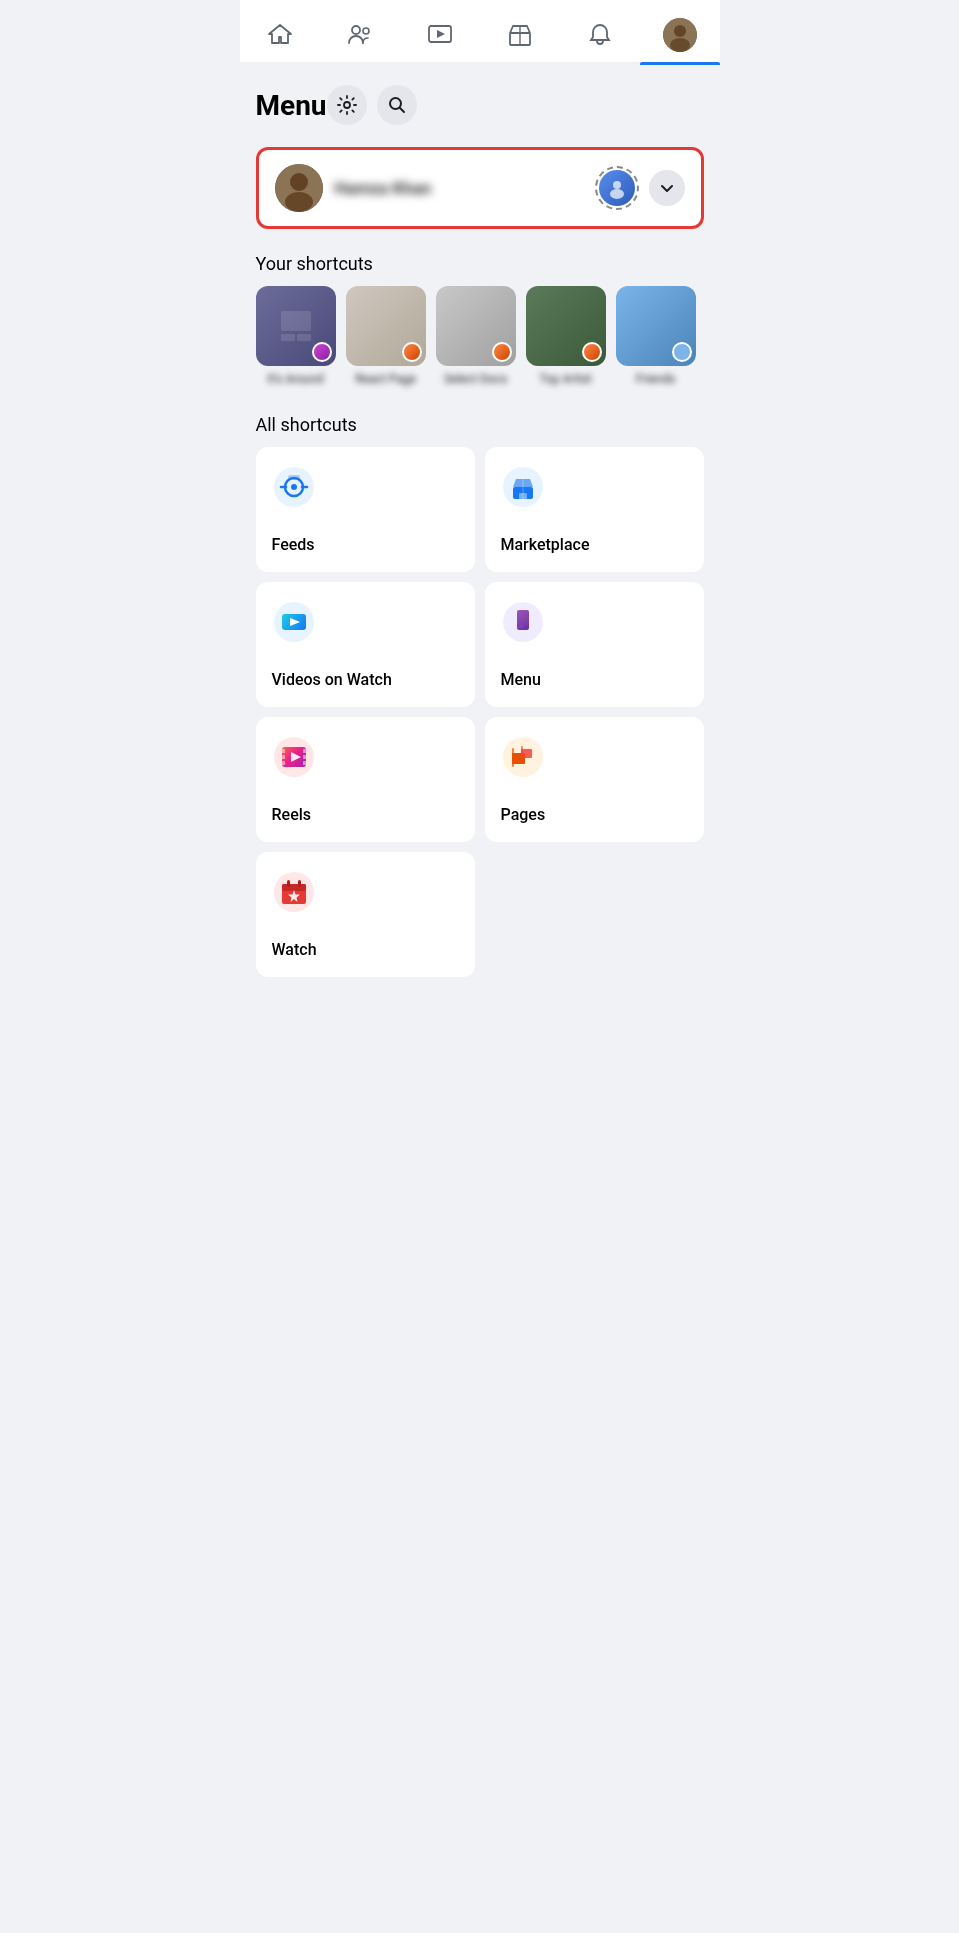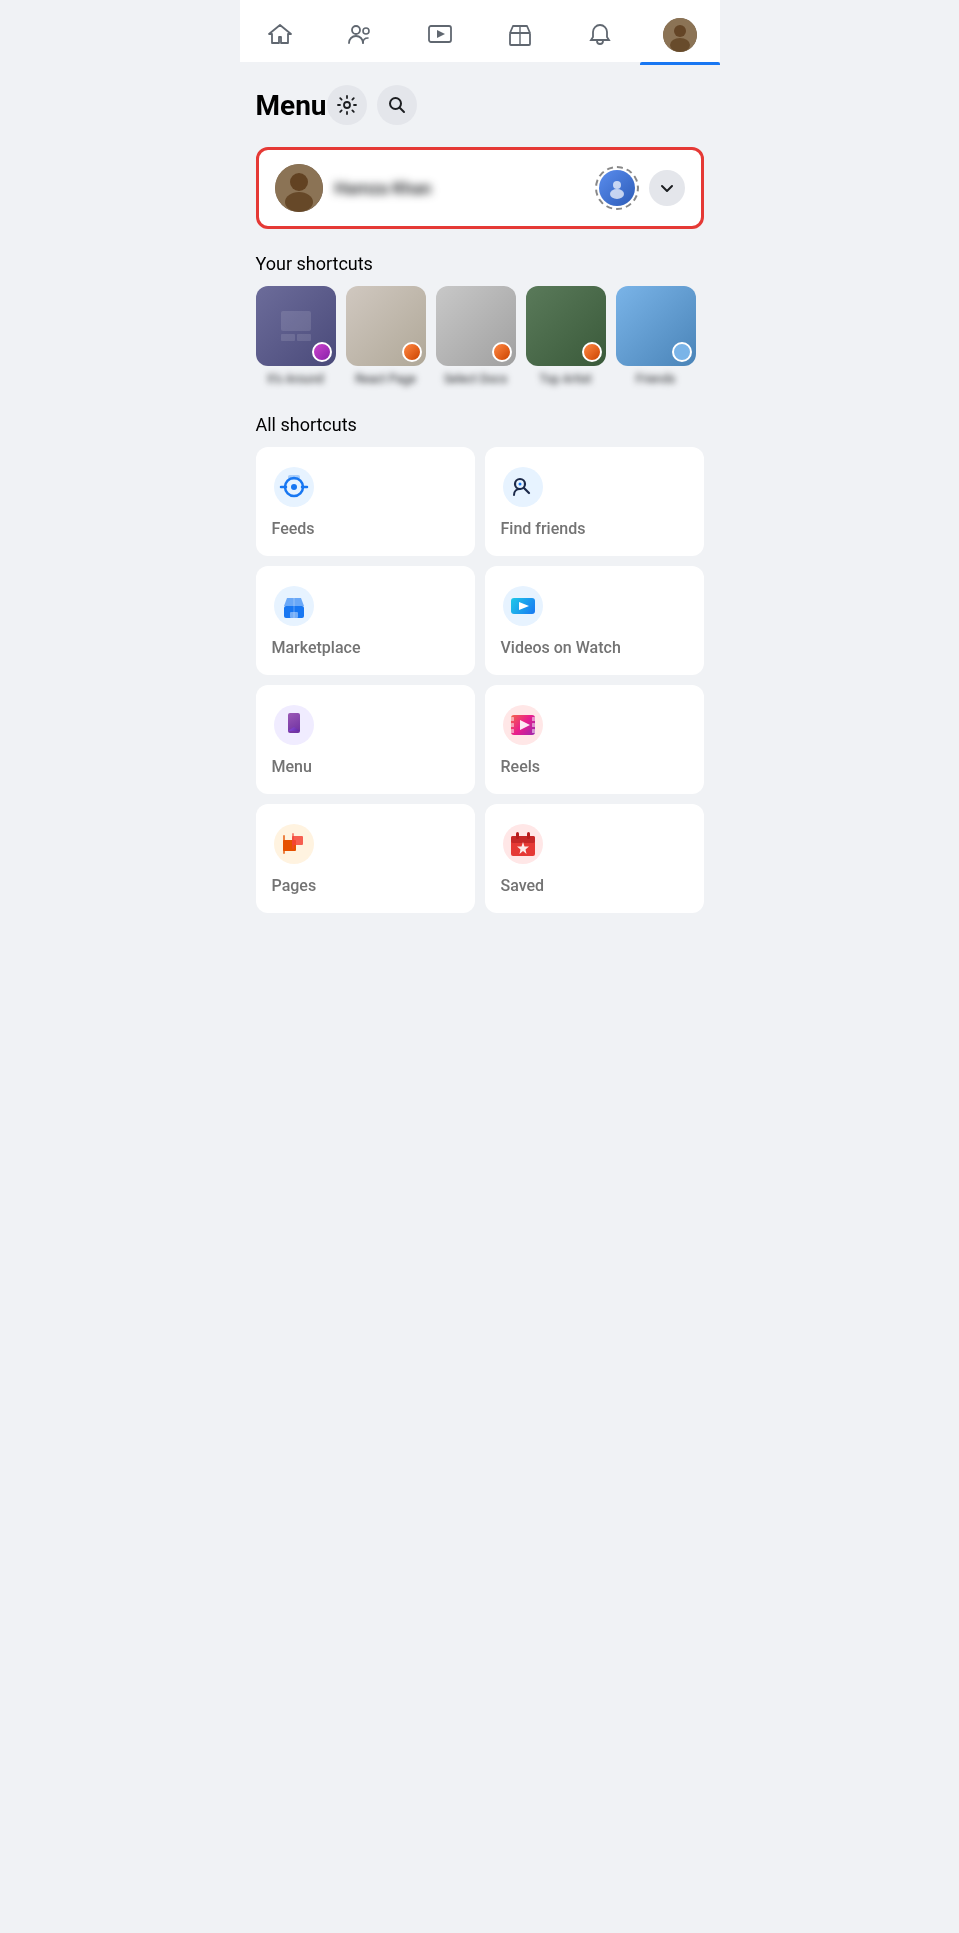--- a/index.html
+++ b/index.html
@@ -275,21 +275,22 @@
       width: 44px;
       height: 44px;
       display: flex;
       align-items: center;
       justify-content: center;
     }
 
     .shortcut-card-label {
       font-size: 16px;
       font-weight: 500;
-      color: #737373;
+      color: #000000;
+      margin-top: 16px;
     }
 
     
     svg { display: block; }
 
     
     .thumb-icon {
       position: absolute;
       top: 50%;
       left: 50%;
@@ -452,32 +453,20 @@
         <circle cx="22" cy="22" r="9" fill="none" stroke="#1877f2" stroke-width="2.5"></circle>
         <line x1="9" y1="22" x2="14" y2="22" stroke="#1877f2" stroke-width="2.5" stroke-linecap="round"></line>
         <line x1="30" y1="22" x2="35" y2="22" stroke="#1877f2" stroke-width="2.5" stroke-linecap="round"></line>
         <circle cx="22" cy="22" r="3" fill="#1877f2"></circle>
         <rect x="16" y="10" width="12" height="5" rx="2" fill="#1877f2" opacity="0.3"></rect>
       </svg>
     </div>
     <span class="shortcut-card-label">Feeds</span>
   </div>
 
-  <div class="shortcut-card">
-    <div class="shortcut-card-icon">
-      <svg width="44" height="44" viewBox="0 0 44 44" fill="none">
-        <circle cx="22" cy="22" r="20" fill="#e7f3ff"></circle>
-        <circle cx="19" cy="19" r="5" fill="none" stroke="#1c2a4a" stroke-width="2.2"></circle>
-        <path d="M23 23l5 5" stroke="#1c2a4a" stroke-width="2.2" stroke-linecap="round"></path>
-        <circle cx="19" cy="19" r="1.5" fill="#1877f2"></circle>
-        <path d="M13 30c0-4 2.7-6 6-6" stroke="#1c2a4a" stroke-width="2" fill="none" stroke-linecap="round"></path>
-      </svg>
-    </div>
-    <span class="shortcut-card-label">Find friends</span>
-  </div>
 
 
   <div class="shortcut-card">
     <div class="shortcut-card-icon">
       <svg width="44" height="44" viewBox="0 0 44 44" fill="none">
         <circle cx="22" cy="22" r="20" fill="#e7f3ff"></circle>
         <rect x="12" y="22" width="20" height="12" rx="2" fill="#1877f2"></rect>
         <path d="M12 22l3-8h14l3 8" fill="#1877f2" opacity="0.6"></path>
         <rect x="18" y="28" width="8" height="6" rx="1" fill="white" opacity="0.4"></rect>
         <line x1="22" y1="14" x2="22" y2="34" stroke="white" stroke-width="1" opacity="0.3"></line>
@@ -570,16 +559,16 @@
       <svg width="44" height="44" viewBox="0 0 44 44" fill="none">
         <circle cx="22" cy="22" r="20" fill="#ffe7e7"></circle>
         <rect x="10" y="14" width="24" height="20" rx="2" fill="#e53935"></rect>
         <rect x="10" y="14" width="24" height="7" rx="2" fill="#c62828"></rect>
         <rect x="15" y="10" width="3" height="7" rx="1.5" fill="#b71c1c"></rect>
         <rect x="26" y="10" width="3" height="7" rx="1.5" fill="#b71c1c"></rect>
 
         <polygon points="22,20 23.5,24.5 28,24.5 24.5,27.5 25.5,32 22,29 18.5,32 19.5,27.5 16,24.5 20.5,24.5" fill="white" opacity="0.9"></polygon>
       </svg>
     </div>
-    <span class="shortcut-card-label">Saved</span>
+    <span class="shortcut-card-label">Watch</span>
   </div>
 
 </div>
 
 </body></html>

